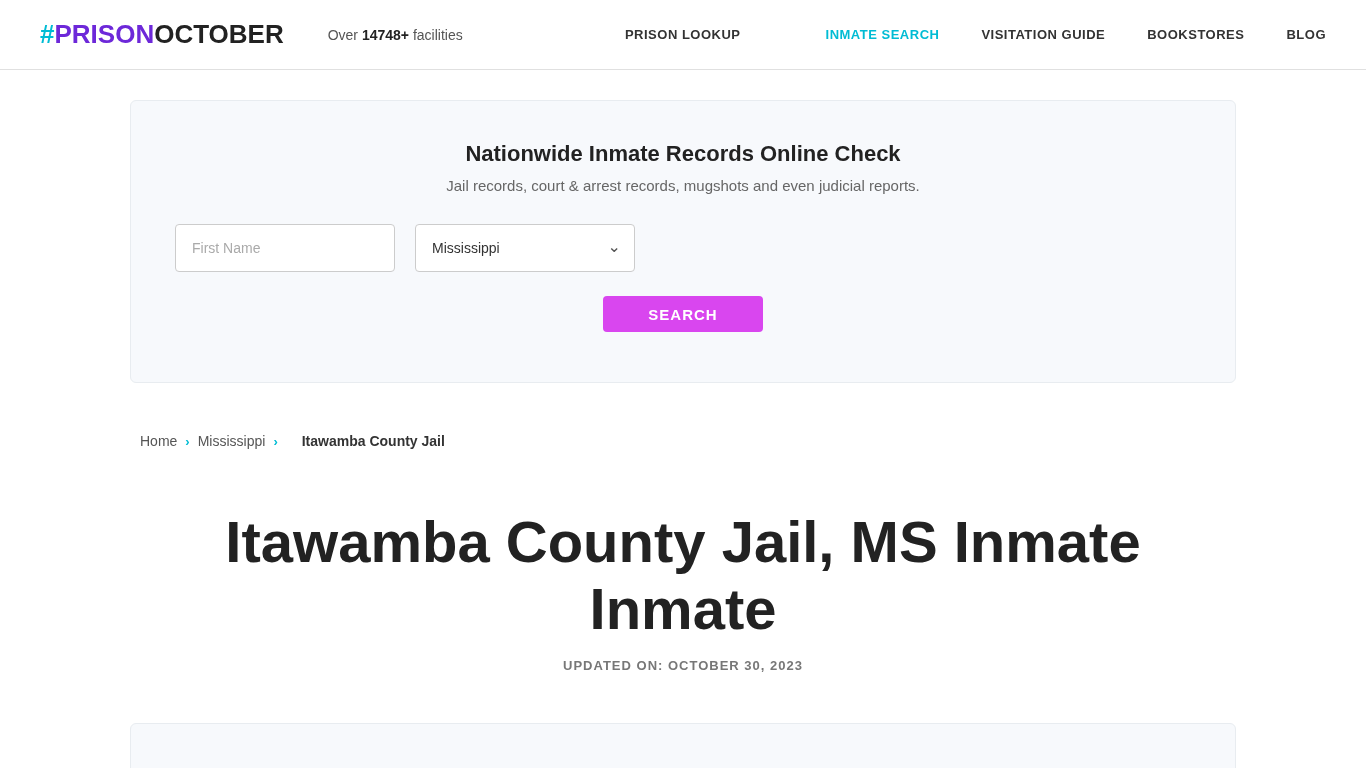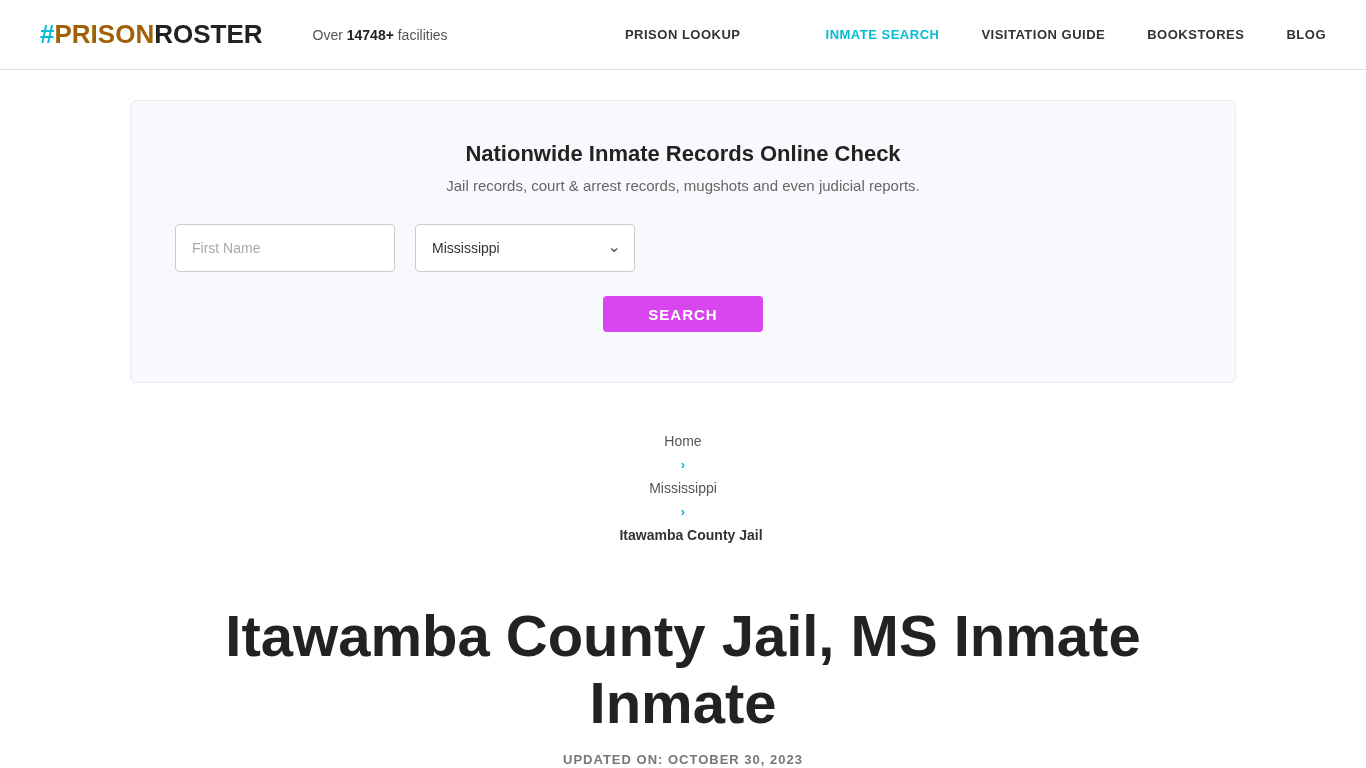--- a/index.html
+++ b/index.html
@@ -33,35 +33,35 @@
       text-decoration: none;
     }
 
     .logo-hash {
       color: #00bcd4;
       font-size: 26px;
       font-weight: 900;
     }
 
     .logo-prison {
-      color: #a16207;
+      color: #6d28d9;
       font-size: 26px;
       font-weight: 900;
     }
 
     .logo-roster {
       color: #222;
       font-size: 26px;
       font-weight: 900;
     }
 
     .facilities-text {
       font-size: 14px;
       color: #555;
-      margin-left: 30px;
+      margin-left: 24px;
       text-align: right;
     }
 
     .facilities-text strong {
       color: #222;
       font-weight: 800;
     }
 
     nav {
       display: flex;
@@ -175,21 +175,20 @@
       text-transform: uppercase;
     }
 
     
     .breadcrumb {
       display: flex;
       align-items: center;
       gap: 8px;
       padding: 20px 140px;
       font-size: 14px;
-      flex-direction: column;
     }
 
     .breadcrumb a {
       color: #555;
       text-decoration: none;
     }
 
     .breadcrumb .chevron {
       color: #00bcd4;
       font-size: 13px;
@@ -234,21 +233,21 @@
     }
   </style>
 </head>
 <body>
 
 <header>
   <div style="display:flex; align-items:center; gap:20px;">
     <a class="logo" href="#">
       <span class="logo-hash">#</span>
         <span class="logo-prison">PRISON</span>
-        <span class="logo-roster">ROSTER</span>
+        <span class="logo-roster">OCTOBER</span>
     </a>
     <span class="facilities-text">
       <span>Over </span><strong>14748+</strong><span> facilities</span>
     </span>
   </div>
 
   <nav>
     <a href="#">PRISON LOOKUP</a>
     <a href="#" class="active">INMATE SEARCH</a>
     <a href="#">VISITATION GUIDE</a>

